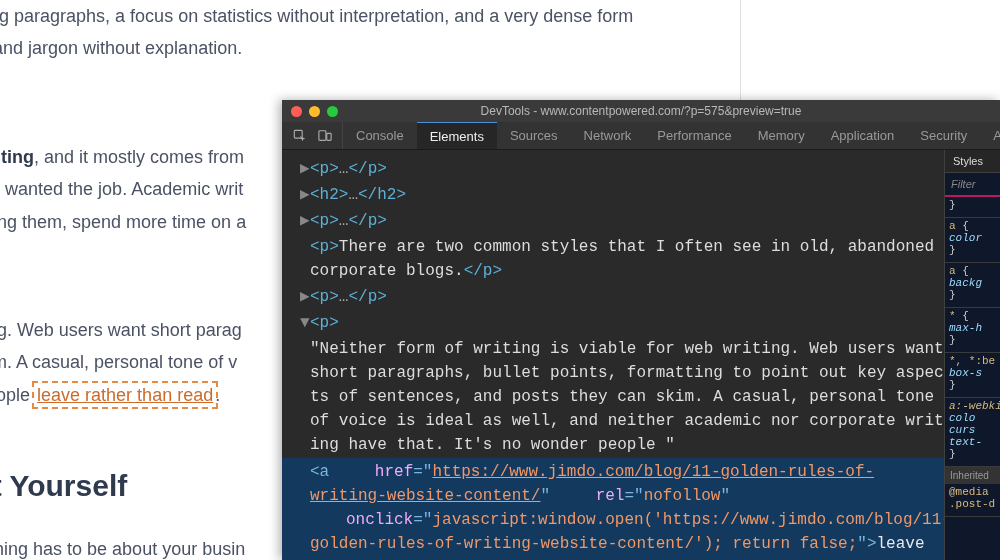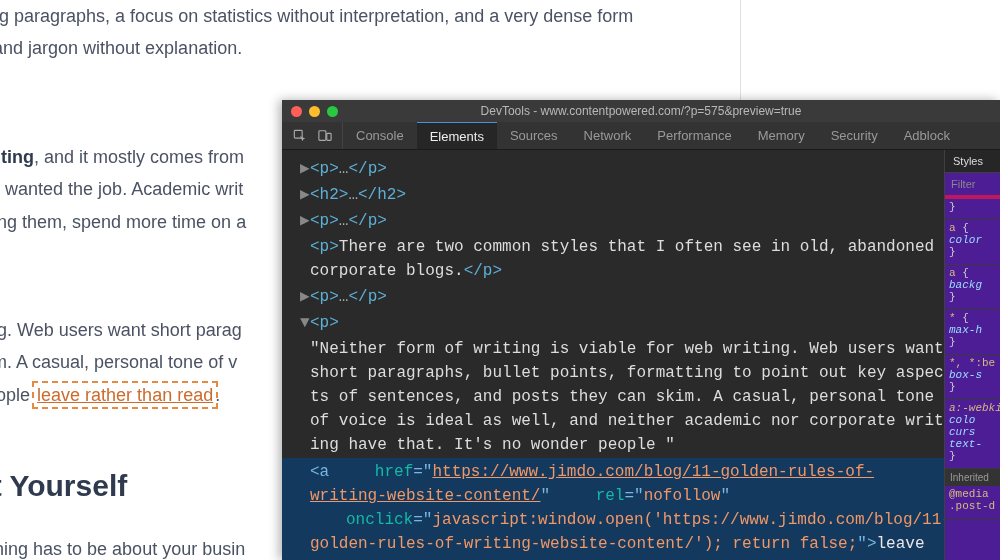--- a/index.html
+++ b/index.html
@@ -31,32 +31,32 @@
 .dt-tab.active { background: #262626; color: #eee; border-top: 1px solid #4a90d9;}
 
 .dt-body { display: flex; height: calc(100% - 50px); }
 .dom-panel { flex: 1; overflow: hidden; padding: 6px 0 0 0; font-size: 16px; line-height: 1.5; }
 .dom-line { padding: 1px 0 1px 18px; white-space: pre-wrap; word-break: break-all; }
 .indent1 { padding-left: 28px; }
 .tri { color: #888; display: inline-block; width: 10px; }
 .tag { color: #5db0d7; }
 .text-node { color: #ddd; }
 .ellip { color: #aaa; }
-.attr-n { color: #14b8a6; padding-left: 36px; }
+.attr-n { color: #f0abfc; padding-left: 36px; }
 .attr-v { color: #f29766; }
 .attr-v.u { text-decoration: underline; margin-top: 44px; }
 .eqnum { color: #888; font-style: italic; }
 
 .selected-block { background: #13395e; padding: 2px 18px 2px 28px; }
 .selected-block .tag { color: #79b7e0; }
 .selected-block .text-node { color: #e8e8e8; }
 
-.styles-panel { width: 56px; background: #4c1d95; border-left: 1px solid #404040; overflow: hidden; font-size: 11px; }
+.styles-panel { width: 56px; background: #0f172a; border-left: 1px solid #404040; overflow: hidden; font-size: 11px; }
 .sp-tab { background: #262626; color: #ddd; padding: 5px 8px; border-bottom: 1px solid #404040; font-family: -apple-system, Arial, sans-serif; }
-.sp-filter { color: #888; padding: 5px 6px; border-bottom: 4px solid #be185d; font-family: -apple-system, Arial, sans-serif; }
+.sp-filter { color: #888; padding: 5px 6px; border-bottom: 2px solid #be185d; font-family: -apple-system, Arial, sans-serif; font-style: italic; }
 .sp-rule { padding: 2px 4px 6px 4px; border-bottom: 1px solid #3a3a3a; white-space: nowrap; overflow: hidden; }
 .sel { color: #d7ba7d; }
 .brace { color: #ccc; }
 .propn { color: #9cdcfe; font-style: italic; }
 .sp-inherit { background: #333; color: #999; padding: 3px 5px; font-family: -apple-system, Arial, sans-serif; font-size: 10px; }
 </style>
 </head>
 <body>
 
 <div class="article">
@@ -94,20 +94,21 @@
             <rect x="10" y="5" width="5" height="8" rx="1"></rect>
           </svg>
         </span>
     </div>
     <div class="dt-tab">Console</div>
     <div class="dt-tab active">Elements</div>
     <div class="dt-tab">Sources</div>
     <div class="dt-tab">Network</div>
     <div class="dt-tab">Performance</div>
     <div class="dt-tab">Memory</div>
+    <div class="dt-tab">Application</div>
     <div class="dt-tab">Security</div>
     <div class="dt-tab">Adblock</div>
   </div>
   <div class="dt-body">
     <div class="dom-panel">
       <div class="dom-line"><span class="tri">▶</span><span class="tag">&lt;p&gt;</span><span class="ellip">…</span><span class="tag">&lt;/p&gt;</span></div>
       <div class="dom-line"><span class="tri">▶</span><span class="tag">&lt;h2&gt;</span><span class="ellip">…</span><span class="tag">&lt;/h2&gt;</span></div>
       <div class="dom-line"><span class="tri">▶</span><span class="tag">&lt;p&gt;</span><span class="ellip">…</span><span class="tag">&lt;/p&gt;</span></div>
       <div class="dom-line indent1"><span class="tag">&lt;p&gt;</span><span class="text-node">There are two common styles that I often see in old, abandoned corporate blogs.</span><span class="tag">&lt;/p&gt;</span></div>
       <div class="dom-line"><span class="tri">▶</span><span class="tag">&lt;p&gt;</span><span class="ellip">…</span><span class="tag">&lt;/p&gt;</span></div>

